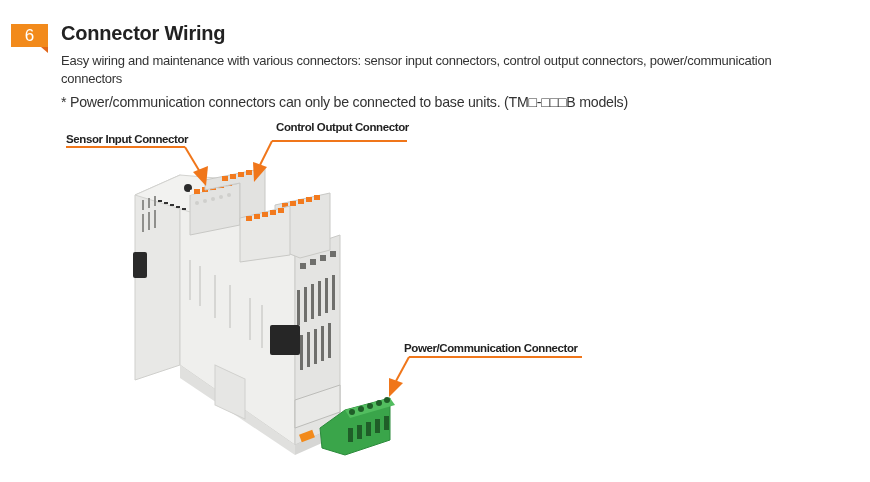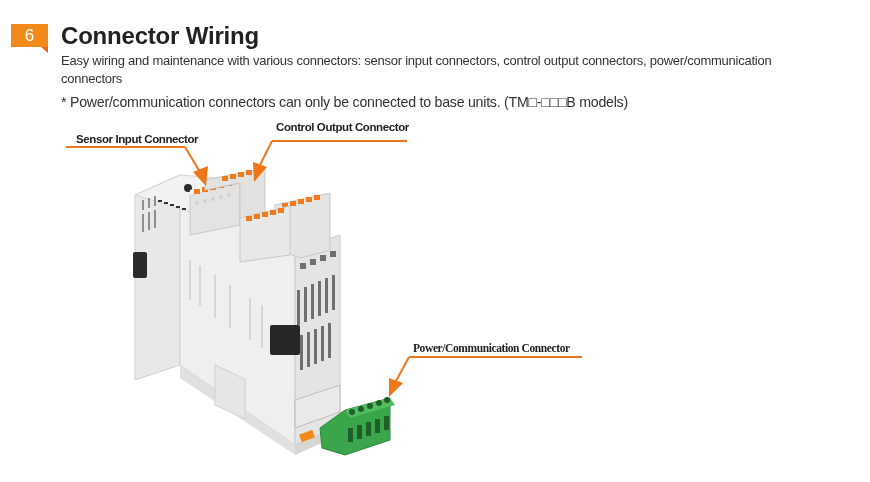--- a/index.html
+++ b/index.html
@@ -1,19 +1,19 @@
 <!DOCTYPE html>
 <html><head>
 <meta charset="utf-8">
 <style>
   html,body{margin:0;padding:0;background:#ffffff;}
   body{width:870px;height:482px;position:relative;overflow:hidden;font-family:"Liberation Sans","DejaVu Sans",sans-serif;color:#222;}
   .badge{position:absolute;left:11px;top:24px;width:37px;height:23px;background:#f28a1b;color:#fff;font-size:17px;line-height:23px;text-align:center;}
   .badge-fold{position:absolute;left:41px;top:47px;width:0;height:0;border-top:6px solid #e0661a;border-left:7px solid transparent;}
-  .title{position:absolute;left:61px;top:22px;font-size:24px;font-weight:bold;color:#222;letter-spacing:-0.2px;}
+  .title{position:absolute;left:61px;top:22px;font-size:20px;font-weight:bold;color:#222;letter-spacing:-0.2px;}
   .desc{position:absolute;left:61px;top:52px;width:720px;font-size:13px;line-height:18px;color:#333;letter-spacing:-0.25px;}
   .note{position:absolute;left:61px;top:93px;font-size:14.2px;line-height:18px;color:#333;letter-spacing:-0.25px;}
   .callout{position:absolute;font-size:11.5px;font-weight:bold;color:#222;letter-spacing:-0.4px;white-space:nowrap;}
   svg.figure{position:absolute;left:0;top:0;}
 </style>
 </head>
 <body>
 
 <div class="badge">6</div>
 <div class="badge-fold"></div>
@@ -169,15 +169,15 @@
   </g>
   <polygon points="253,162 267,167 254,182" fill="#f0761a"></polygon>
 
   <g stroke="#f0761a" stroke-width="2" fill="none">
     <line x1="409" y1="357" x2="582" y2="357"></line>
     <line x1="409" y1="357" x2="396" y2="381"></line>
   </g>
   <polygon points="389,378 403,383 389,397" fill="#f0761a"></polygon>
 </svg>
 
-<div class="callout" style="left:76px;top:133px;text-align:right;">Sensor Input Connector</div>
+<div class="callout" style="left:66px;top:133px;text-align:right;">Sensor Input Connector</div>
 <div class="callout" style="left:276px;top:121px;">Control Output Connector</div>
-<div class="callout" style="left:413px;top:342px;font-family:Liberation Serif, serif;">Power/Communication Connector</div>
+<div class="callout" style="left:404px;top:342px;">Power/Communication Connector</div>
 
 </body></html>

